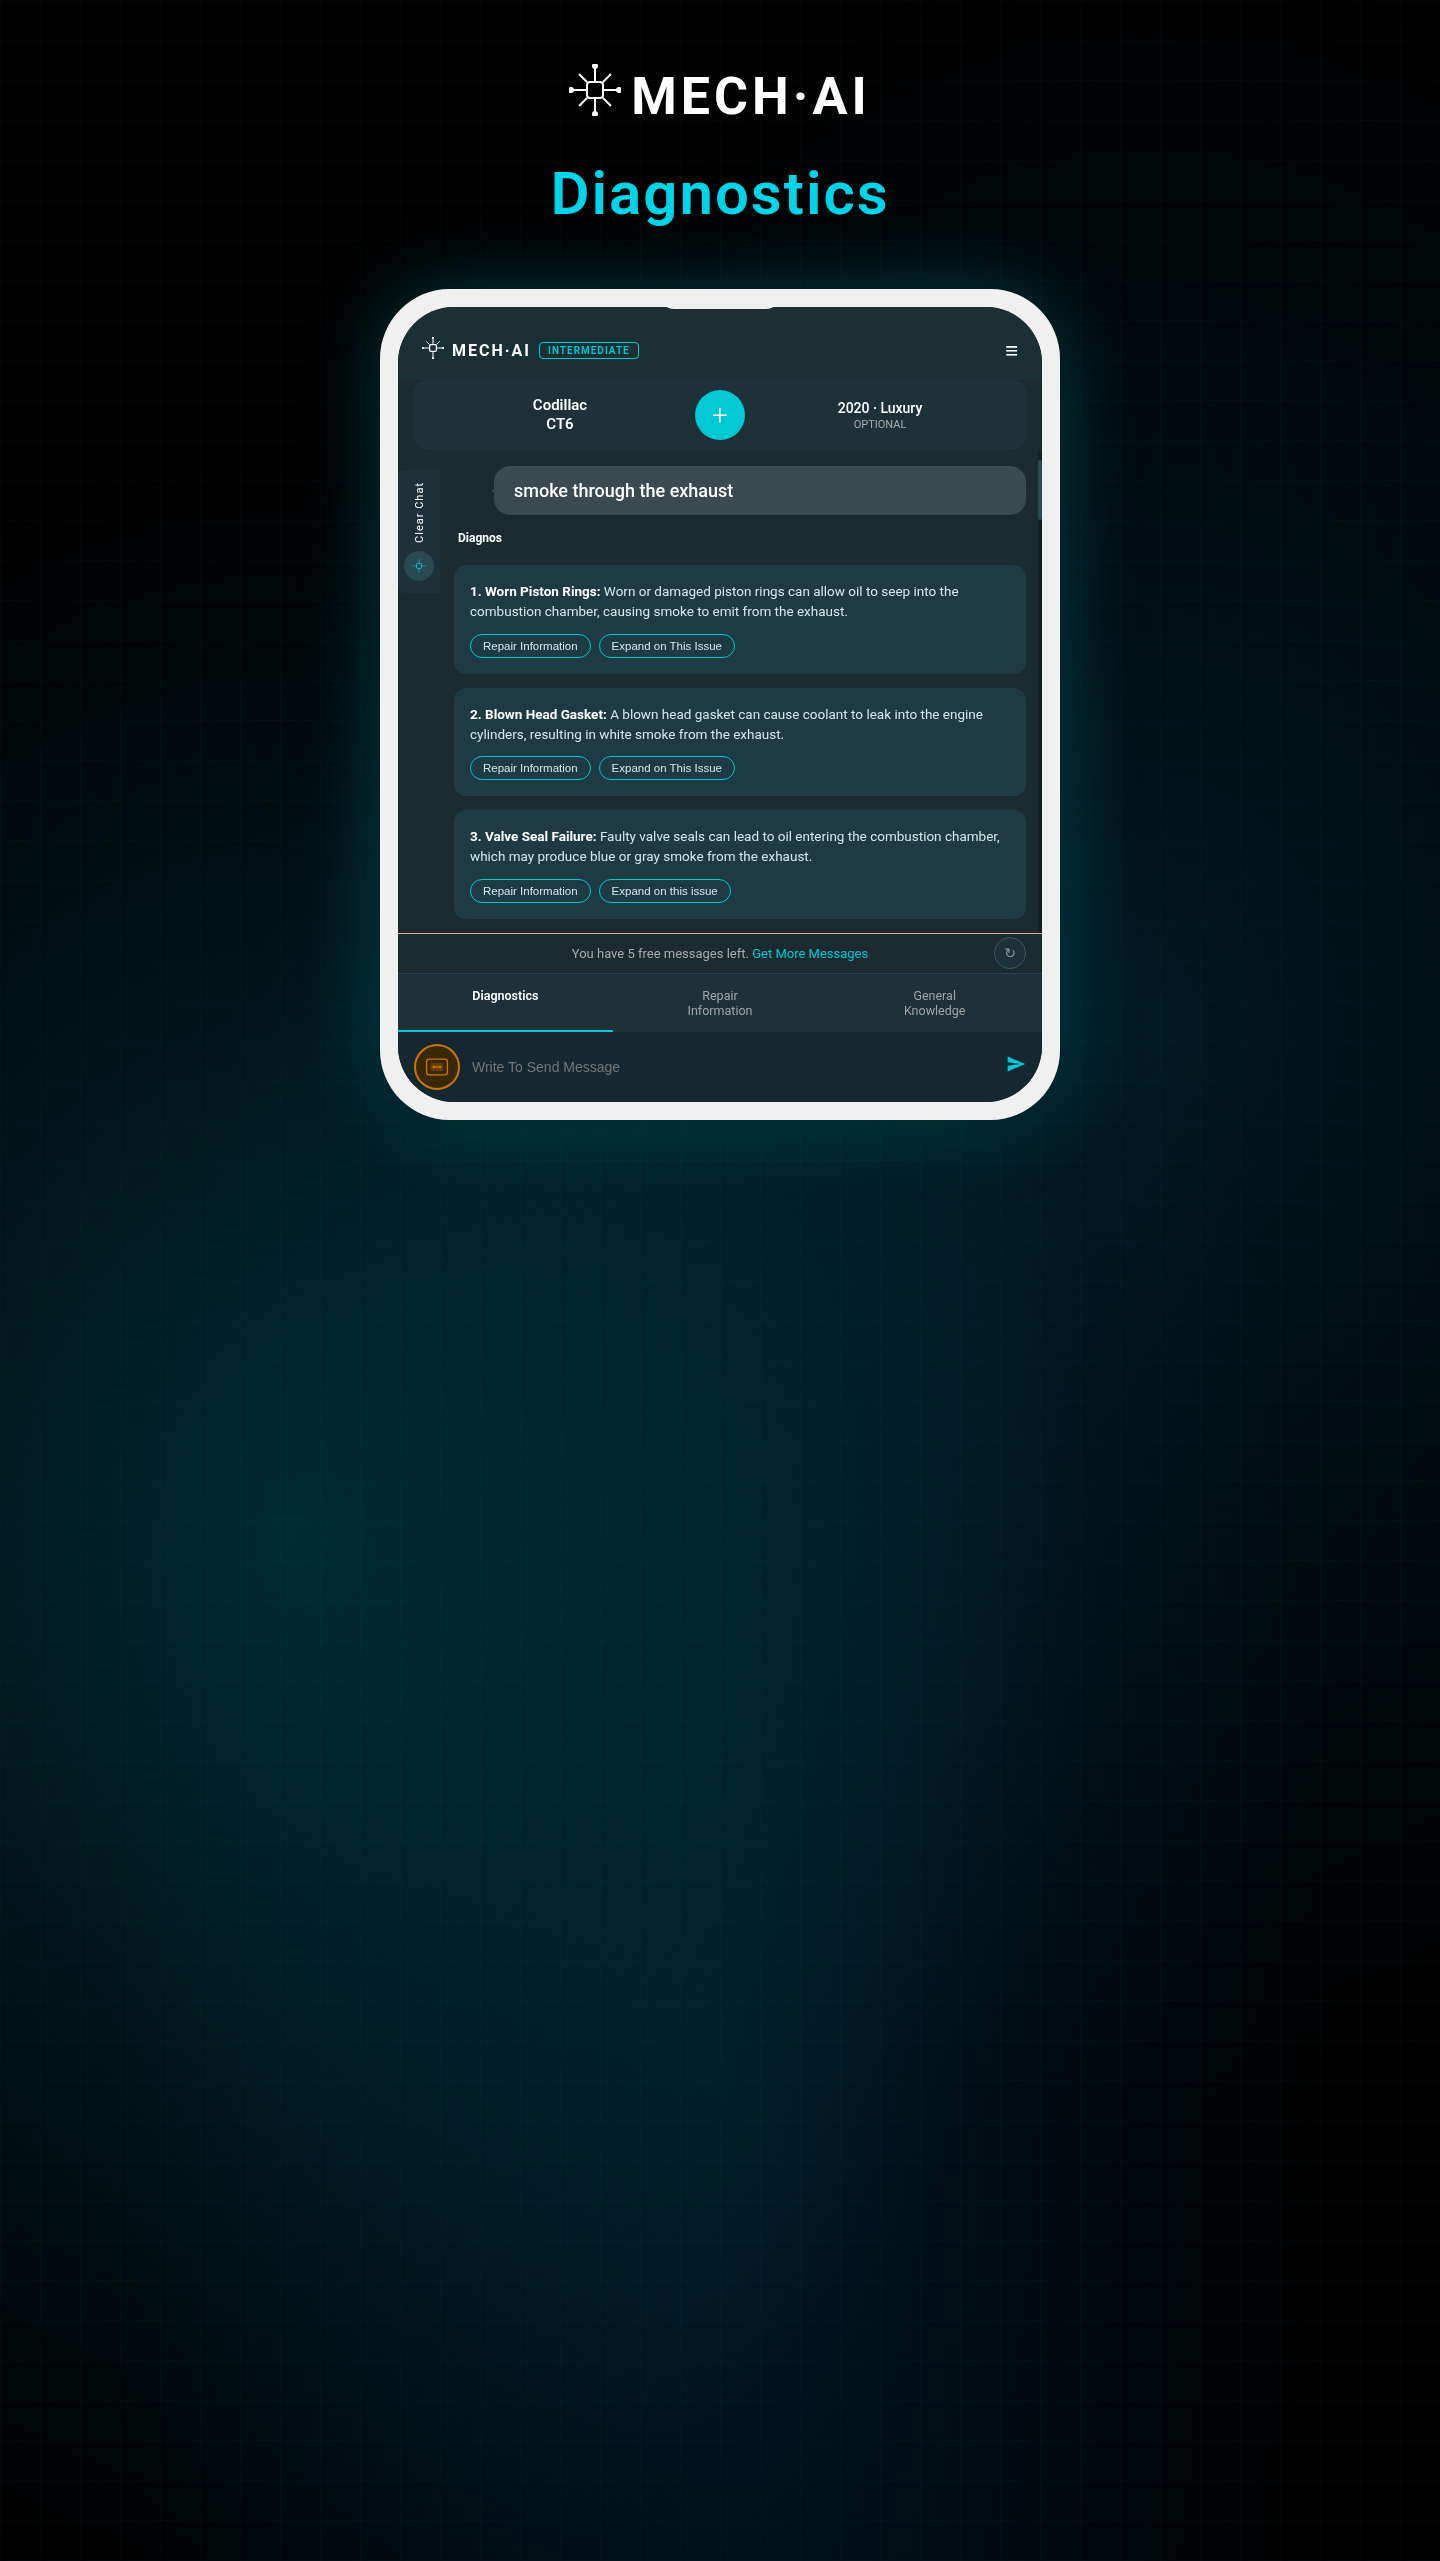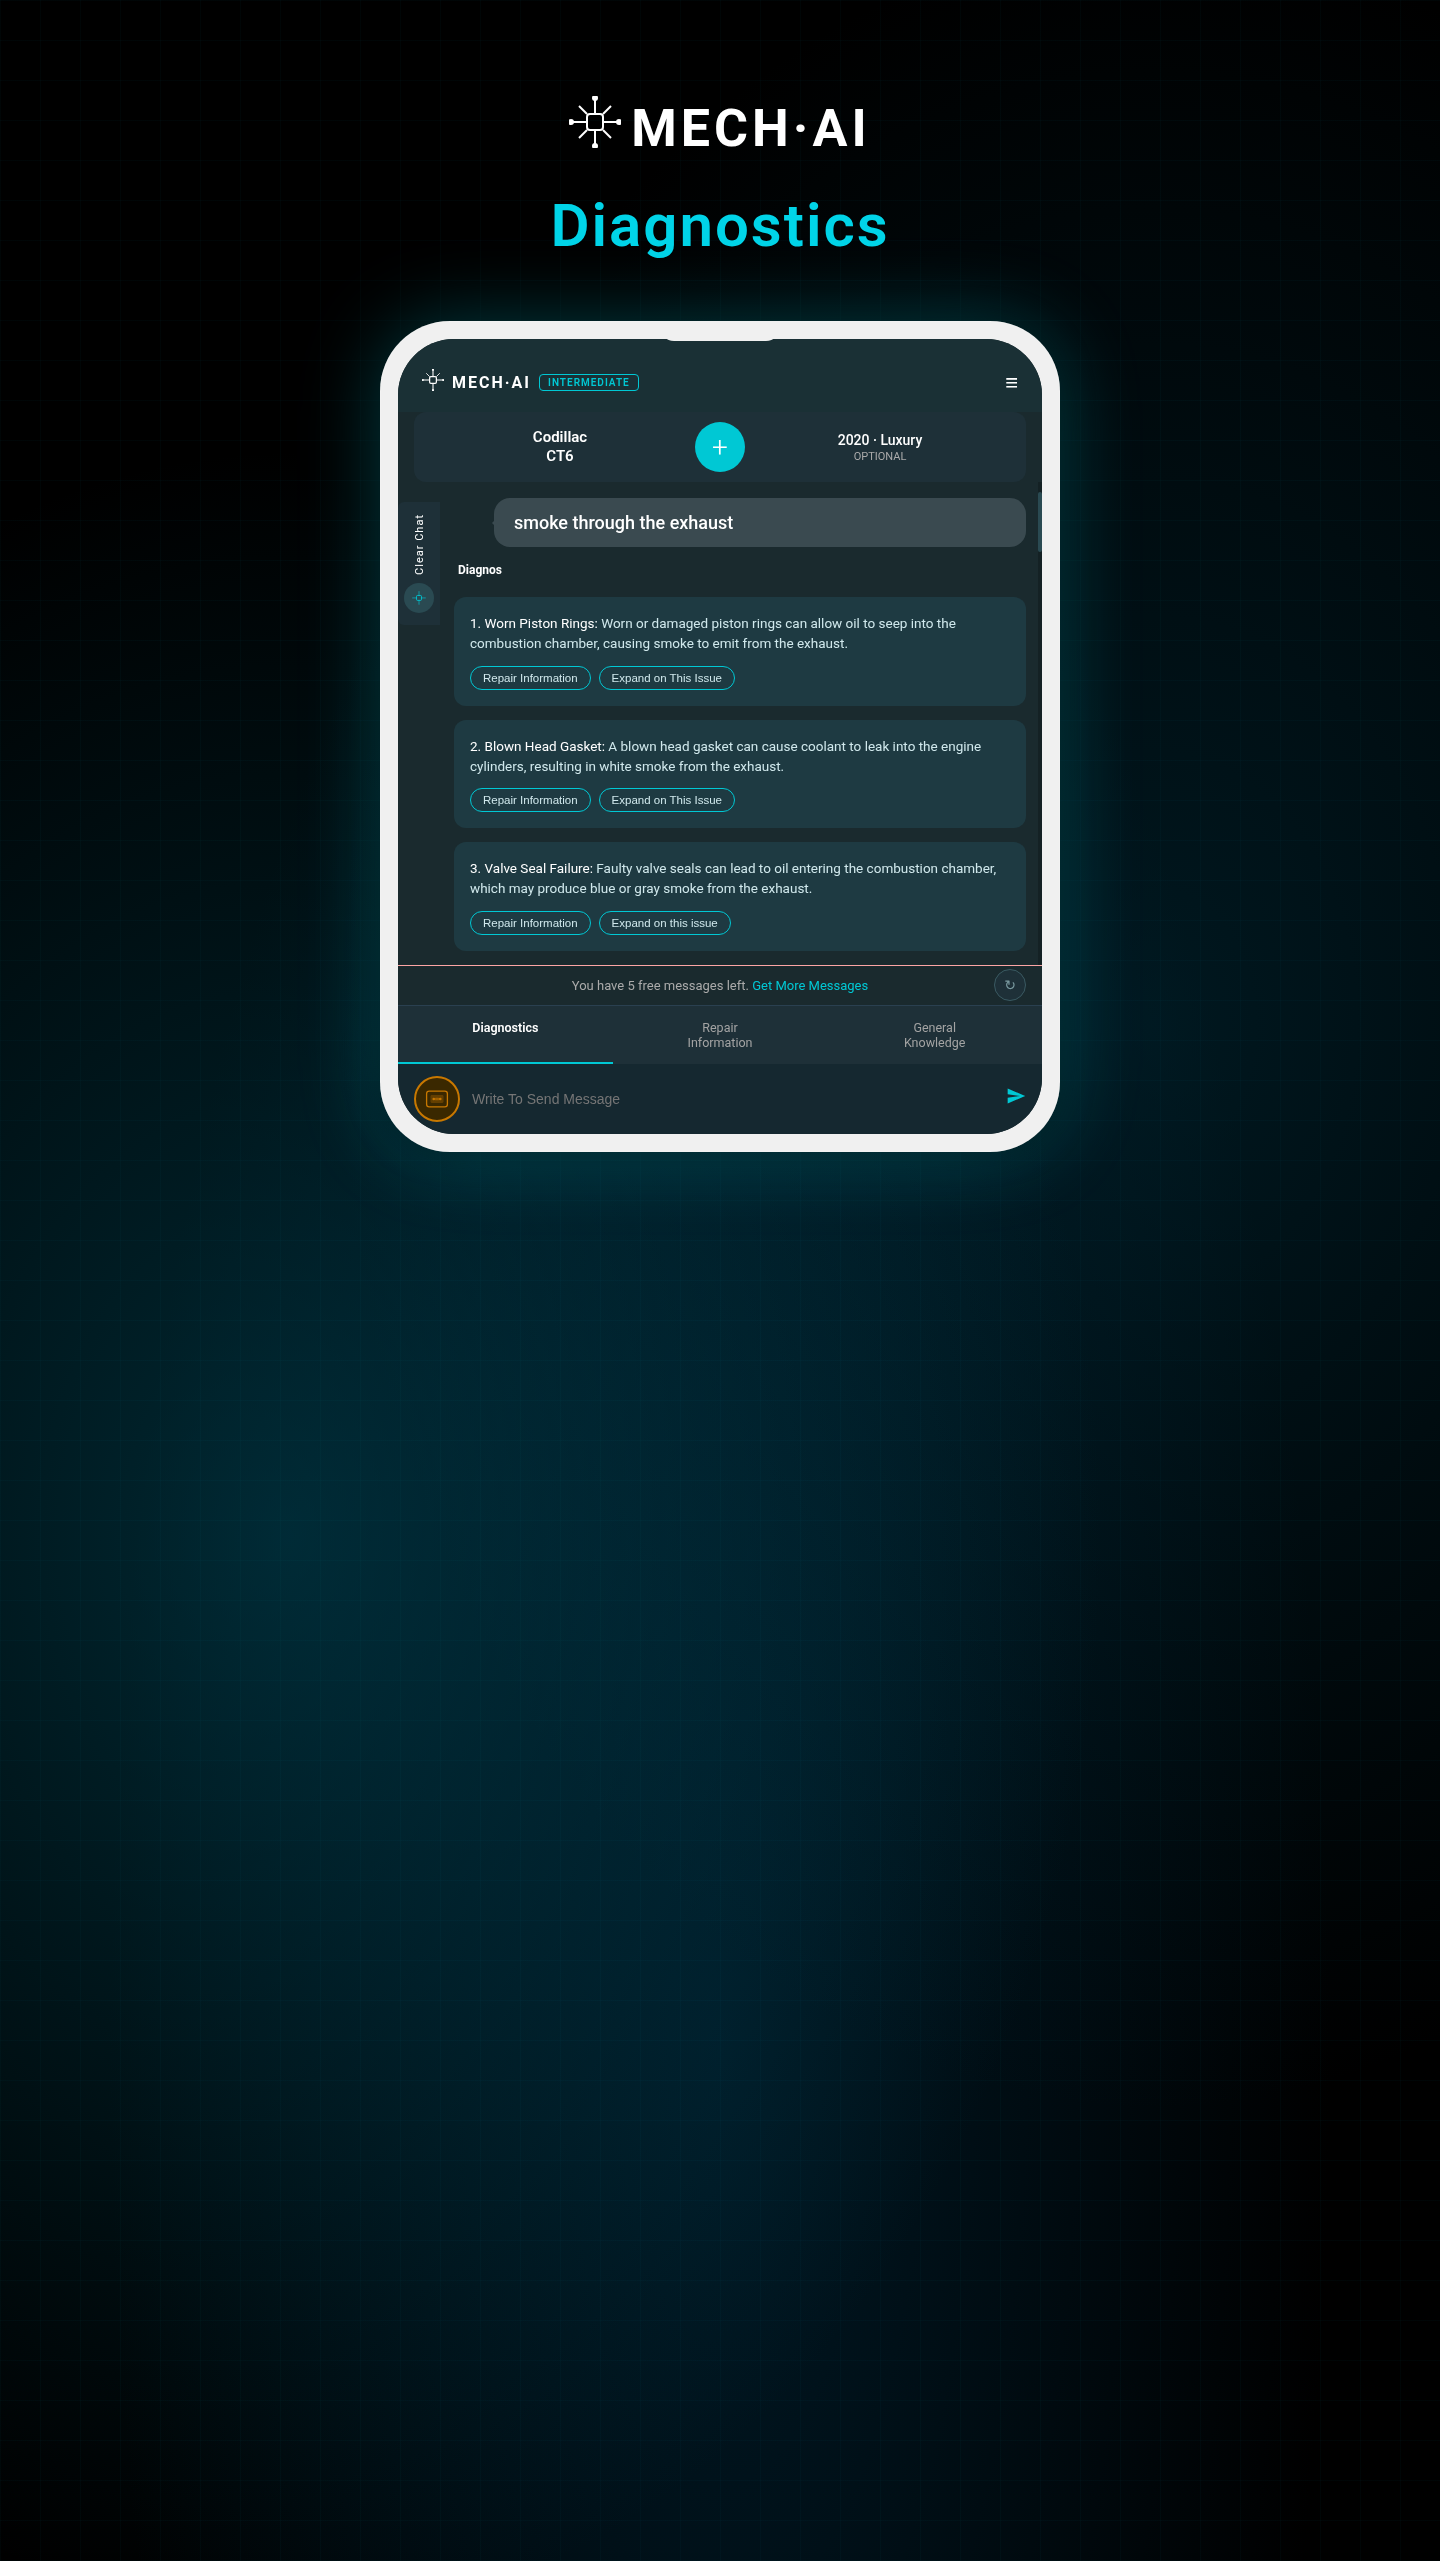--- a/index.html
+++ b/index.html
@@ -37,21 +37,21 @@
       z-index: 0;
     }
 
     .page-content {
       position: relative;
       z-index: 1;
       display: flex;
       flex-direction: column;
       align-items: center;
       width: 100%;
-      padding-top: 96px;
+      padding-top: 64px;
     }
 
     
     .logo-area {
       display: flex;
       align-items: center;
       gap: 10px;
       margin-bottom: 30px;
     }
 
@@ -303,21 +303,21 @@
 
     .issue-text {
       color: #d0e8ec;
       font-size: 13.5px;
       line-height: 1.5;
       margin-bottom: 12px;
     }
 
     .issue-text strong {
       color: white;
-      font-weight: 400;
+      font-weight: 700;
     }
 
     .issue-buttons {
       display: flex;
       gap: 8px;
     }
 
     .issue-btn {
       background: transparent;
       border: 1.5px solid #00c8d4;

